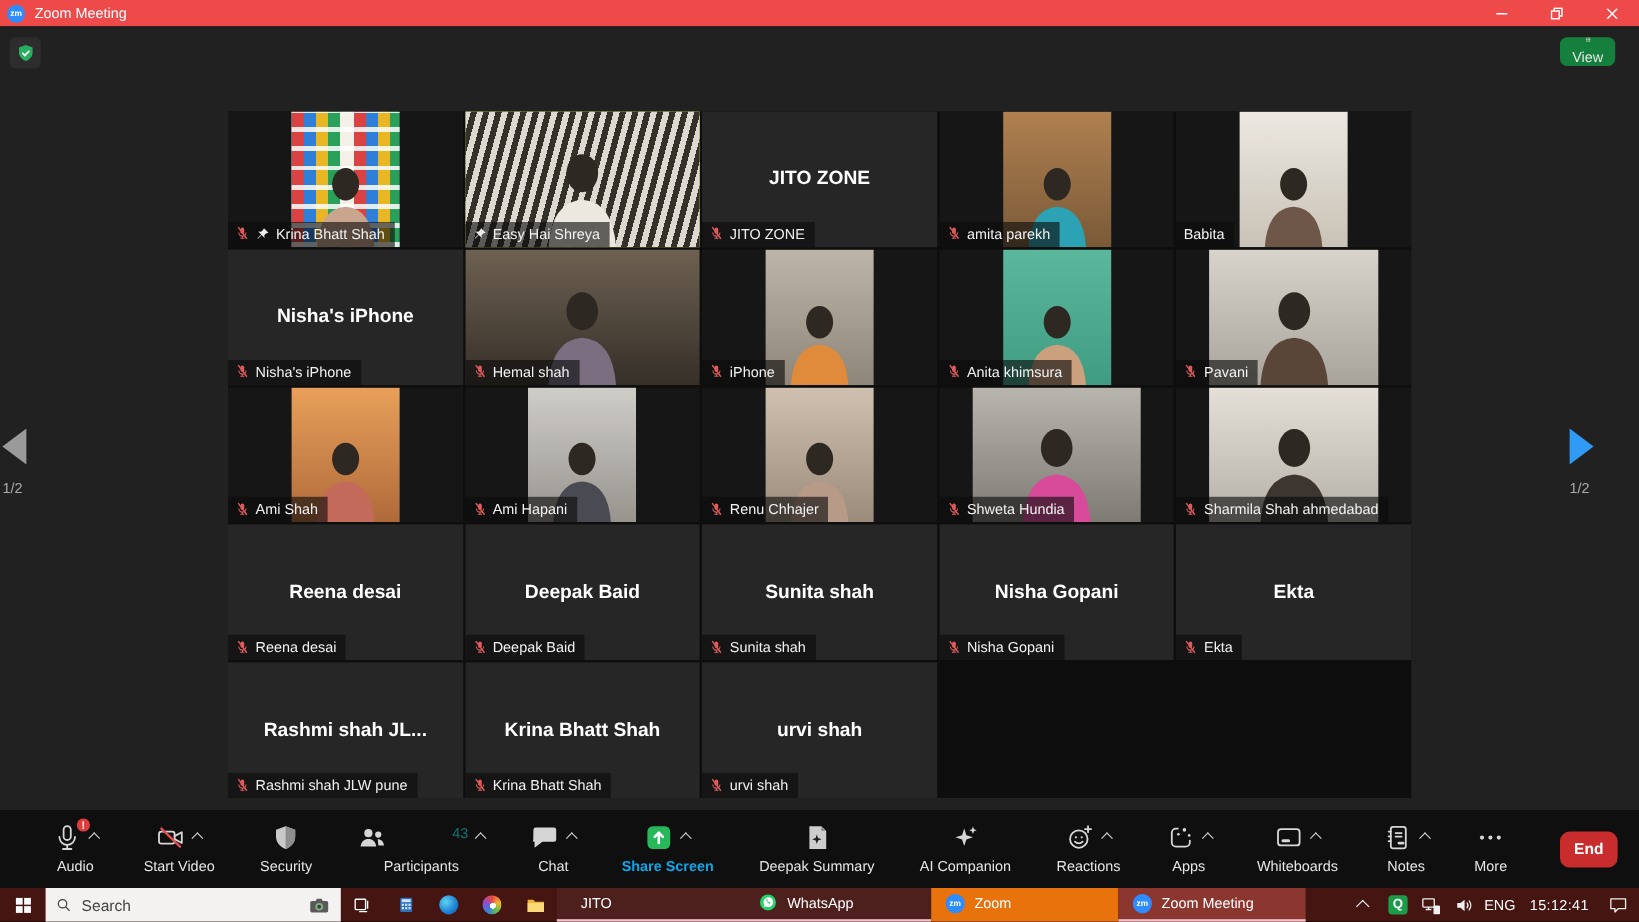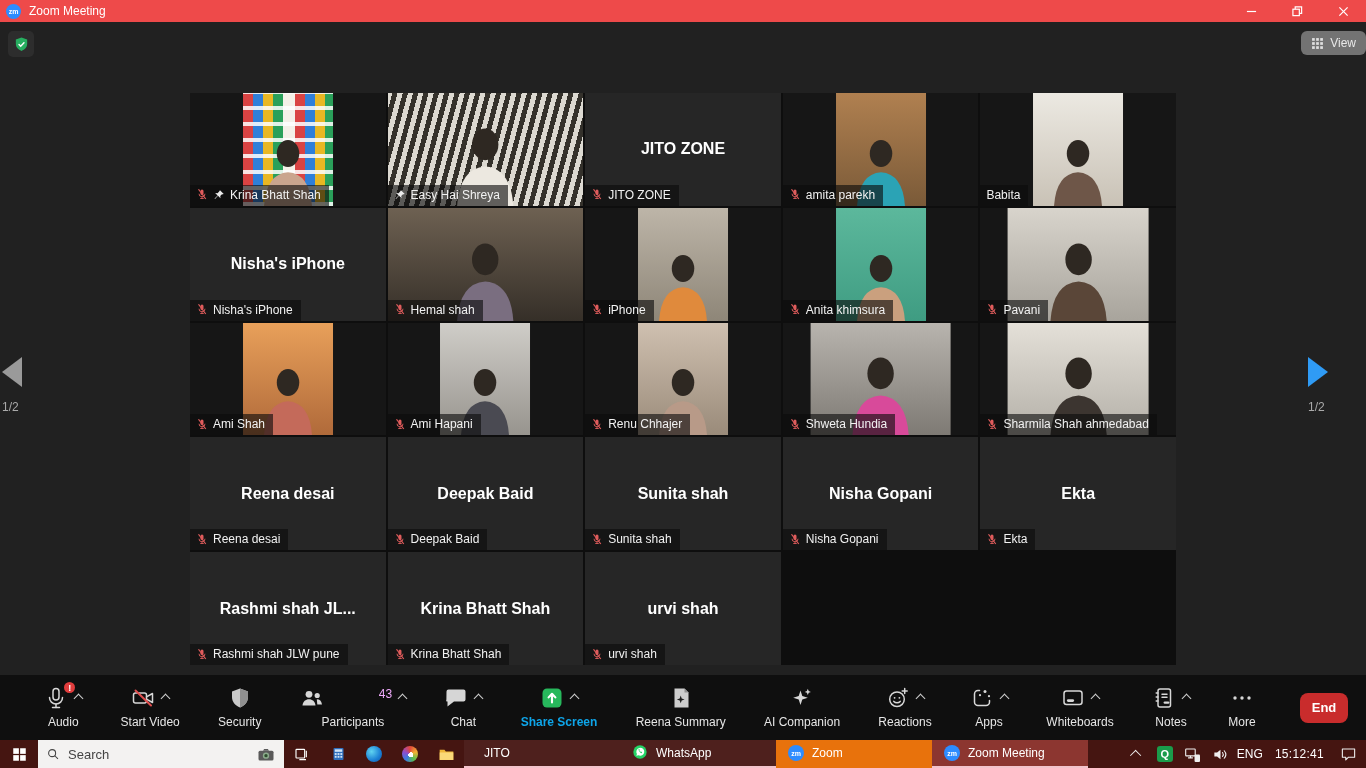--- a/index.html
+++ b/index.html
@@ -17,23 +17,23 @@
   .win-btn { width:46px; height:100%; display:flex; align-items:center;
     justify-content:center; color:#fff; }
   .win-btn svg { width:11px; height:11px; stroke:#fff; stroke-width:1.3; fill:none; }
 
   
   .meeting { position:absolute; left:0; top:22px; width:1366px; height:718px;
     background:#212121; }
   .shield-badge { position:absolute; left:8px; top:9px; width:26px; height:26px;
     background:#2d2d2d; border-radius:5px; display:flex; align-items:center;
     justify-content:center; }
-  .view-btn { position:absolute; right:0; top:9px; height:24px; background:#737373;
+  .view-btn { position:absolute; right:20px; top:9px; height:24px; background:#15803d;
     border-radius:6px; display:flex; align-items:center; gap:6px; padding:0 10px;
-    color:#e8e8e8; font-size:12px; }
+    color:#e8e8e8; font-size:12px;flex-direction:column; }
 
   .grid { position:absolute; left:190px; top:71px; width:986px; height:572px;
     display:grid; grid-template-columns:repeat(5,1fr); grid-template-rows:repeat(5,1fr);
     gap:2px; background:#0e0e0e; }
   .tile { position:relative; background:#262626; overflow:hidden; }
   .tile.active { outline:3px solid #d9e859; outline-offset:-3px;text-align:center; }
   .tile.has-video { background:#161616; }
   .vid { position:absolute; top:0; bottom:0; left:50%; transform:translateX(-50%); }
   .vid.full { width:100%; } .vid.portrait { width:46%; } .vid.wide { width:72%; }
   .person { position:absolute; bottom:0; left:50%; transform:translateX(-50%);
@@ -60,21 +60,21 @@
   .tb-items { flex:1; display:flex; justify-content:space-evenly; align-items:center;
     padding:0 6px; }
   .tbi { display:flex; flex-direction:column; align-items:center; gap:3px; }
   .tbi .row { display:flex; align-items:flex-start; gap:7px; height:26px; }
   .tbi .ticon { position:relative; width:24px; height:24px; display:block; }
   .tbi .ticon svg { width:24px; height:24px; }
   .tlabel { color:#e6e6e6; font-size:12px; }
   .tlabel.green { color:#0ea5e9;font-weight:bold; }
   .chev { width:7px; height:7px; border-left:1.6px solid #cfcfcf;
     border-top:1.6px solid #cfcfcf; transform:rotate(45deg); margin-top:9px; }
-  .count { color:#f0abfc; font-size:12px; margin-top:1px;margin-left:48px; }
+  .count { color:#0f766e; font-size:12px; margin-top:1px;margin-left:48px; }
   .badge { position:absolute; top:-4px; right:-7px; width:11px; height:11px;
     background:#e03c3c; border-radius:50%; color:#fff; font-size:9px; font-weight:bold;
     display:flex; align-items:center; justify-content:center; }
   .end-btn { width:48px; height:30px; margin-right:18px; background:#c92c2c;
     border:none; border-radius:8px; color:#fff; font-size:13px; font-weight:bold; }
   .sline { stroke:#d8d8d8; fill:none; stroke-width:1.5; stroke-linecap:round;
     stroke-linejoin:round; }
 
   
   .taskbar { position:absolute; left:0; top:740px; width:1366px; height:28px;
@@ -554,21 +554,21 @@
           <div class="tlabel green">Share Screen</div>
         </div>
         <div class="tbi">
           <div class="row">
             <span class="ticon"><svg viewBox="0 0 24 24">
                 <path d="M5.5 2.5h10l4 4v15h-14z" fill="#cdcdcd"></path>
                 <path d="M15.5 2.5v4h4z" fill="#8f8f8f"></path>
                 <path d="M11.7 9.5l1 2.9 2.9 1-2.9 1-1 2.9-1-2.9-2.9-1 2.9-1z" fill="#1f1f1f"></path>
               </svg></span>
           </div>
-          <div class="tlabel">Reena Summary</div>
+          <div class="tlabel">Deepak Summary</div>
         </div>
         <div class="tbi">
           <div class="row">
             <span class="ticon"><svg viewBox="0 0 24 24">
                 <path d="M10.5 4.5 12.3 10l5.5 1.8-5.5 1.8-1.8 5.5-1.8-5.5L3.2 11.8 8.7 10z" fill="#d6d6d6"></path>
                 <path d="M17.8 2.8l.9 2.2 2.2.9-2.2.9-.9 2.2-.9-2.2-2.2-.9 2.2-.9z" fill="#d6d6d6"></path>
               </svg></span>
           </div>
           <div class="tlabel">AI Companion</div>
         </div>

